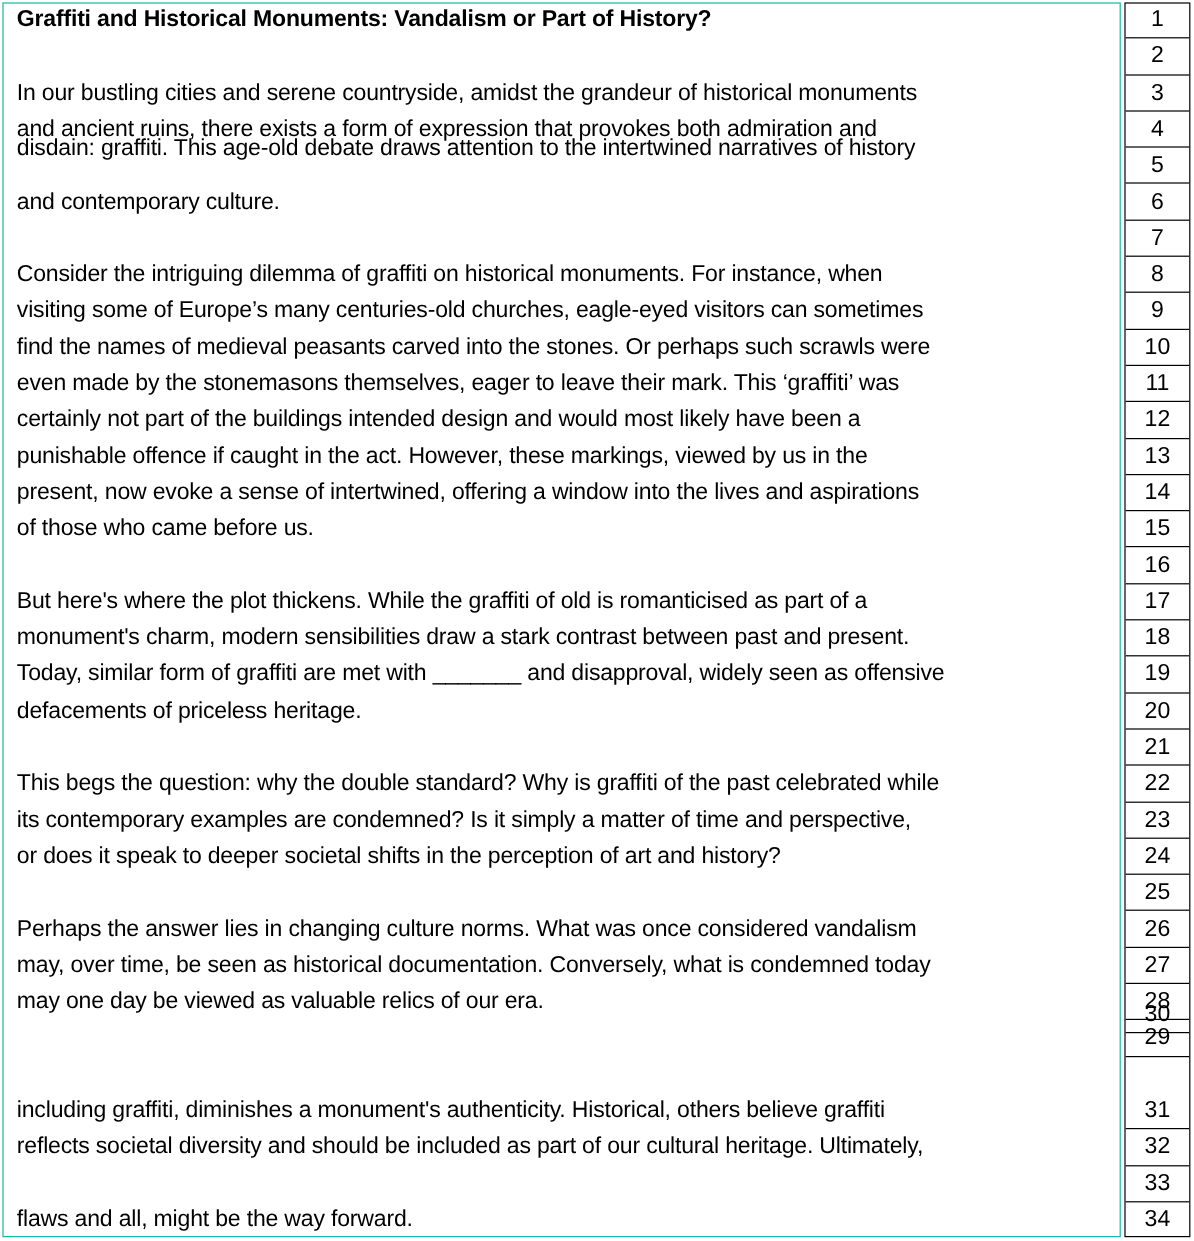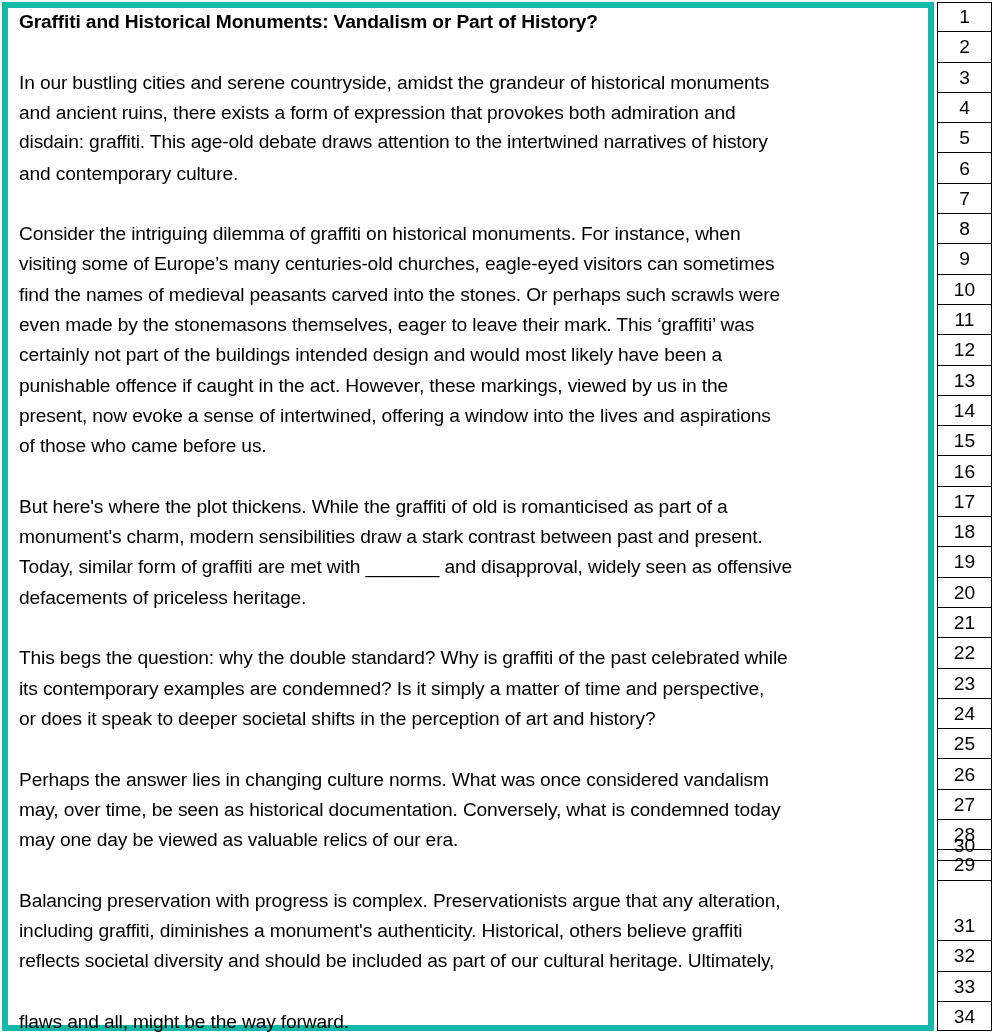--- a/index.html
+++ b/index.html
@@ -1,40 +1,40 @@
 <!DOCTYPE html>
 <html><head>
 <meta charset="utf-8">
 <style>
   html, body { margin: 0; padding: 0; background: #ffffff; }
   body { width: 995px; height: 1034px; position: relative; overflow: hidden;
          font-family: "Liberation Sans", sans-serif; color: #000; }
   .doc { position: absolute; left: 2px; top: 2px; width: 991px; height: 1030px; }
   .text-col { position: absolute; left: 0; top: 0; width: 932px; height: 1029px;
-              border: 6px solid #14b8a6; box-sizing: border-box; }
+              border: 1px solid #14b8a6; box-sizing: border-box; }
   .num-col { position: absolute; left: 935px; top: 0; width: 55px; height: 1029px;
              border: 1px solid #000; box-sizing: border-box; }
   .line { position: absolute; left: 11px; height: 30.3px; line-height: 30.3px;
           font-size: 19.2px; white-space: nowrap; letter-spacing: -0.15px; }
   .line.title { font-weight: bold; }
   .num { position: absolute; left: 0; width: 53px; height: 30.3px;
          line-height: 30px; font-size: 19.2px; text-align: center;
          box-sizing: border-box; }
   .num.sep { border-bottom: 1px solid #000; }
 </style>
 </head>
 <body>
 
 <div class="doc">
   <div class="text-col" id="text-col">
       <div class="line title" style="top: -1px;">Graffiti and Historical Monuments: Vandalism or Part of History?</div>
       <div class="line" style="top: 29.3px;"></div>
       <div class="line" style="top: 59.6px;">In our bustling cities and serene countryside, amidst the grandeur of historical monuments</div>
       <div class="line" style="top: 89.9px;">and ancient ruins, there exists a form of expression that provokes both admiration and</div>
-      <div class="line" style="top: 119px; text-align: right;">disdain: graffiti. This age-old debate draws attention to the intertwined narratives of history</div>
+      <div class="line" style="top: 106px; text-align: right;">disdain: graffiti. This age-old debate draws attention to the intertwined narratives of history</div>
       <div class="line" style="top: 150.5px;">and contemporary culture.</div>
       <div class="line" style="top: 180.8px;"></div>
       <div class="line" style="top: 211.1px;">Consider the intriguing dilemma of graffiti on historical monuments. For instance, when</div>
       <div class="line" style="top: 241.4px;">visiting some of Europe’s many centuries-old churches, eagle-eyed visitors can sometimes</div>
       <div class="line" style="top: 271.7px;">find the names of medieval peasants carved into the stones. Or perhaps such scrawls were</div>
       <div class="line" style="top: 302px;">even made by the stonemasons themselves, eager to leave their mark. This ‘graffiti’ was</div>
       <div class="line" style="top: 332.3px;">certainly not part of the buildings intended design and would most likely have been a</div>
       <div class="line" style="top: 362.6px;">punishable offence if caught in the act. However, these markings, viewed by us in the</div>
       <div class="line" style="top: 392.9px;">present, now evoke a sense of intertwined, offering a window into the lives and aspirations</div>
       <div class="line" style="top: 423.2px;">of those who came before us.</div>
@@ -45,21 +45,20 @@
       <div class="line" style="top: 574.7px;">defacements of priceless heritage.</div>
       <div class="line" style="top: 605px;"></div>
       <div class="line" style="top: 635.3px;">This begs the question: why the double standard? Why is graffiti of the past celebrated while</div>
       <div class="line" style="top: 665.6px;">its contemporary examples are condemned? Is it simply a matter of time and perspective,</div>
       <div class="line" style="top: 695.9px;">or does it speak to deeper societal shifts in the perception of art and history?</div>
       <div class="line" style="top: 726.2px;"></div>
       <div class="line" style="top: 756.5px;">Perhaps the answer lies in changing culture norms. What was once considered vandalism</div>
       <div class="line" style="top: 786.8px;">may, over time, be seen as historical documentation. Conversely, what is condemned today</div>
       <div class="line" style="top: 817.1px;">may one day be viewed as valuable relics of our era.</div>
       <div class="line" style="top: 847.4px;"></div>
-      <div class="line" style="top: 877.7px;">Balancing preservation with progress is complex. Preservationists argue that any alteration,</div>
       <div class="line" style="top: 908px;">including graffiti, diminishes a monument's authenticity. Historical, others believe graffiti</div>
       <div class="line" style="top: 938.3px;">reflects societal diversity and should be included as part of our cultural heritage. Ultimately,</div>
       <div class="line" style="top: 998.9px;">flaws and all, might be the way forward.</div>
     </div>
   <div class="num-col" id="num-col">
       <div class="num sep" style="top: -1px;">1</div>
       <div class="num sep" style="top: 29.3px;">2</div>
       <div class="num sep" style="top: 59.6px;">3</div>
       <div class="num sep" style="top: 89.9px;">4</div>
       <div class="num sep" style="top: 120.2px;">5</div>

